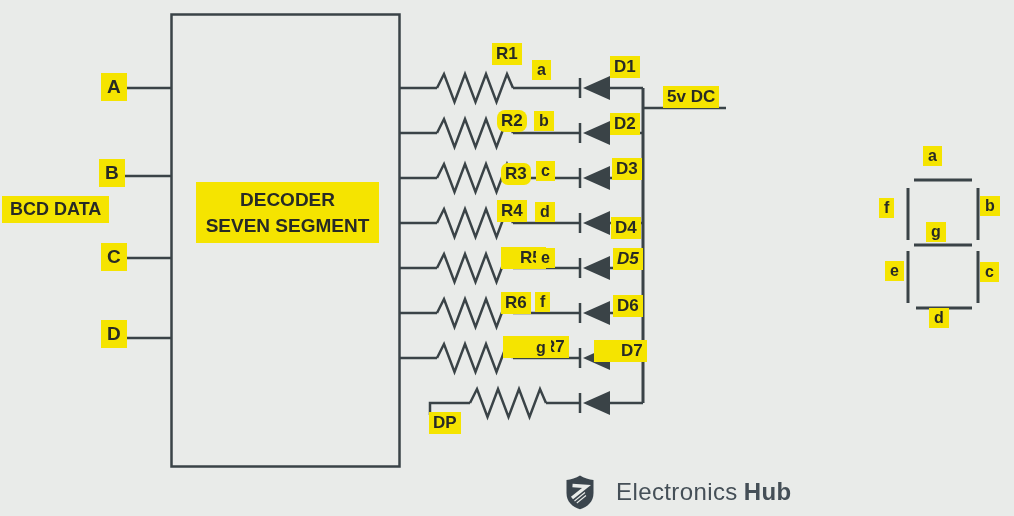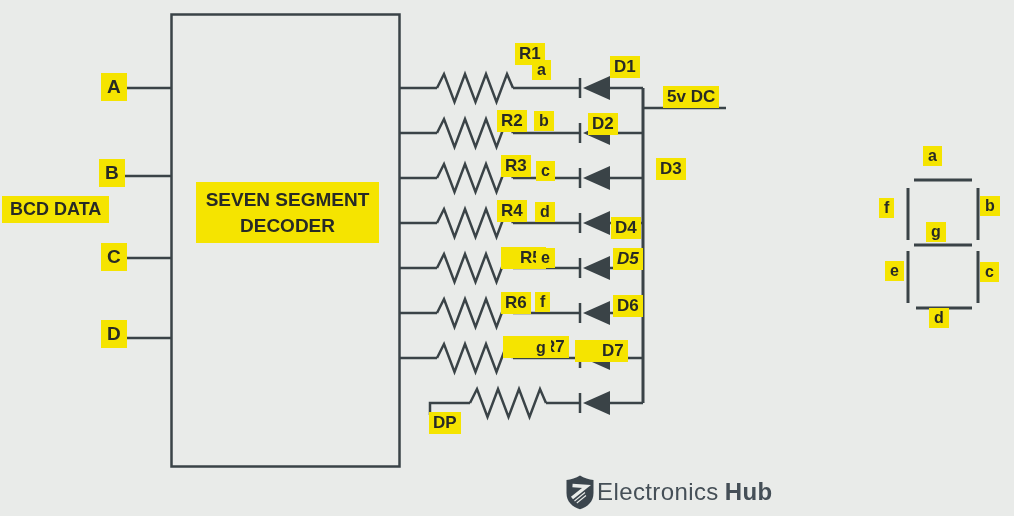--- a/index.html
+++ b/index.html
@@ -30,21 +30,21 @@
   .decoder-label{
     left:196px;top:182px;width:183px;
     text-align:center;font-size:19px;line-height:1.35;
     padding:5px 0;
   }
   .logo{
     position:absolute;left:563px;top:474px;
     display:flex;align-items:center;
     color:var(--logo-text,#454f57);
   }
-  .logo-text{font-size:24px;margin-left:0;letter-spacing:0.4px;}
+  .logo-text{font-size:24px;margin-left:19px;letter-spacing:0.4px;}
   .logo-text .light{font-weight:400;}
   .logo-text .bold{font-weight:700;margin-left:6px;}
 </style>
 </head>
 <body>
 
 <div class="stage">
 
   <svg class="circuit" width="1014" height="516" viewBox="0 0 1014 516">
 
@@ -117,57 +117,57 @@
     <path class="wt" d="M914 180 H972"></path>
     <path class="wt" d="M908 188 V240"></path>
     <path class="wt" d="M978 188 V240"></path>
     <path class="wt" d="M914 245 H972"></path>
     <path class="wt" d="M908 251 V303"></path>
     <path class="wt" d="M978 251 V303"></path>
     <path class="wt" d="M916 308 H972"></path>
   </svg>
 
   <div class="tag decoder-label">
+    <div>DECODER</div>
     <div>SEVEN SEGMENT</div>
-    <div>DECODER</div>
   </div>
 
   <div class="tag pin" style="left:101px;top:73px;">A</div>
   <div class="tag pin" style="left:99px;top:159px;">B</div>
   <div class="tag pin" style="left:101px;top:243px;">C</div>
   <div class="tag pin" style="left:101px;top:320px;">D</div>
   <div class="tag group-label" style="left:2px;top:196px;">BCD DATA</div>
 
-  <div class="tag" style="left:492px;top:43px;margin-left:23px;">R1</div>
+  <div class="tag" style="left:492px;top:43px;">R1</div>
   <div class="tag seg" style="left:532px;top:60px;">a</div>
   <div class="tag" style="left:610px;top:56px;">D1</div>
 
-  <div class="tag" style="left:497px;top:110px;">R2</div>
+  <div class="tag" style="left:497px;top:110px;border-radius:8px;">R2</div>
   <div class="tag seg" style="left:534px;top:111px;">b</div>
-  <div class="tag" style="left:588px;top:113px;">D2</div>
+  <div class="tag" style="left:610px;top:113px;">D2</div>
 
-  <div class="tag" style="left:501px;top:155px;">R3</div>
+  <div class="tag" style="left:501px;top:163px;border-radius:7px;">R3</div>
   <div class="tag seg" style="left:536px;top:161px;">c</div>
-  <div class="tag" style="left:612px;top:158px;margin-left:44px;">D3</div>
+  <div class="tag" style="left:612px;top:158px;">D3</div>
 
   <div class="tag" style="left:497px;top:200px;">R4</div>
   <div class="tag seg" style="left:535px;top:202px;">d</div>
   <div class="tag" style="left:611px;top:217px;">D4</div>
 
   <div class="tag" style="left:501px;top:247px;padding-left:19px;">R5</div>
   <div class="tag seg" style="left:536px;top:248px;">e</div>
   <div class="tag" style="left:613px;top:248px;font-style:italic;">D5</div>
 
   <div class="tag" style="left:501px;top:292px;">R6</div>
   <div class="tag seg" style="left:535px;top:292px;">f</div>
   <div class="tag" style="left:613px;top:295px;">D6</div>
 
   <div class="tag" style="left:503px;top:336px;padding-left:40px;">R7</div>
   <div class="tag seg" style="left:531px;top:338px;">g</div>
-  <div class="tag" style="left:575px;top:340px;padding-left:27px;">D7</div>
+  <div class="tag" style="left:594px;top:340px;padding-left:27px;">D7</div>
 
   <div class="tag" style="left:429px;top:412px;text-align:right;">DP</div>
 
   <div class="tag" style="left:663px;top:86px;">5v DC</div>
 
   <div class="tag seg" style="left:923px;top:146px;">a</div>
   <div class="tag seg" style="left:879px;top:198px;">f</div>
   <div class="tag seg" style="left:980px;top:196px;">b</div>
   <div class="tag seg" style="left:926px;top:222px;">g</div>
   <div class="tag seg" style="left:885px;top:261px;">e</div>

